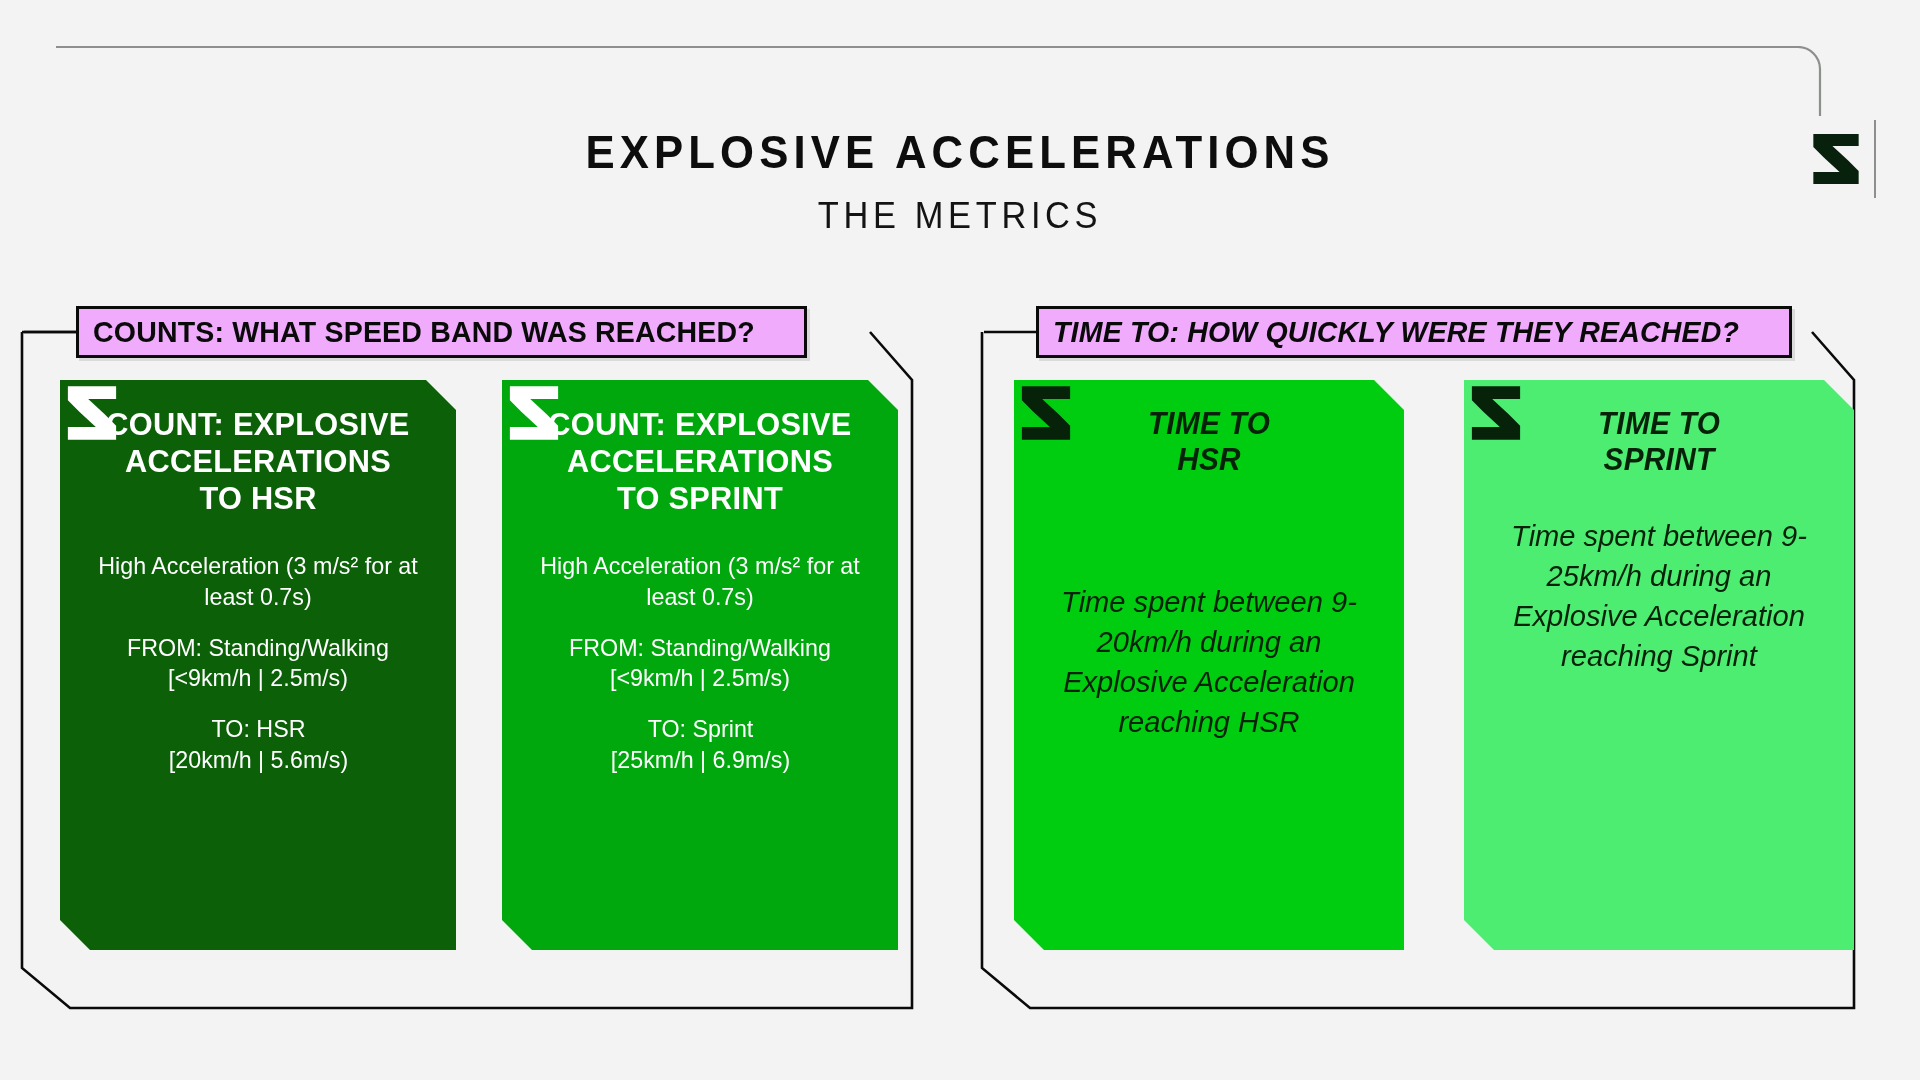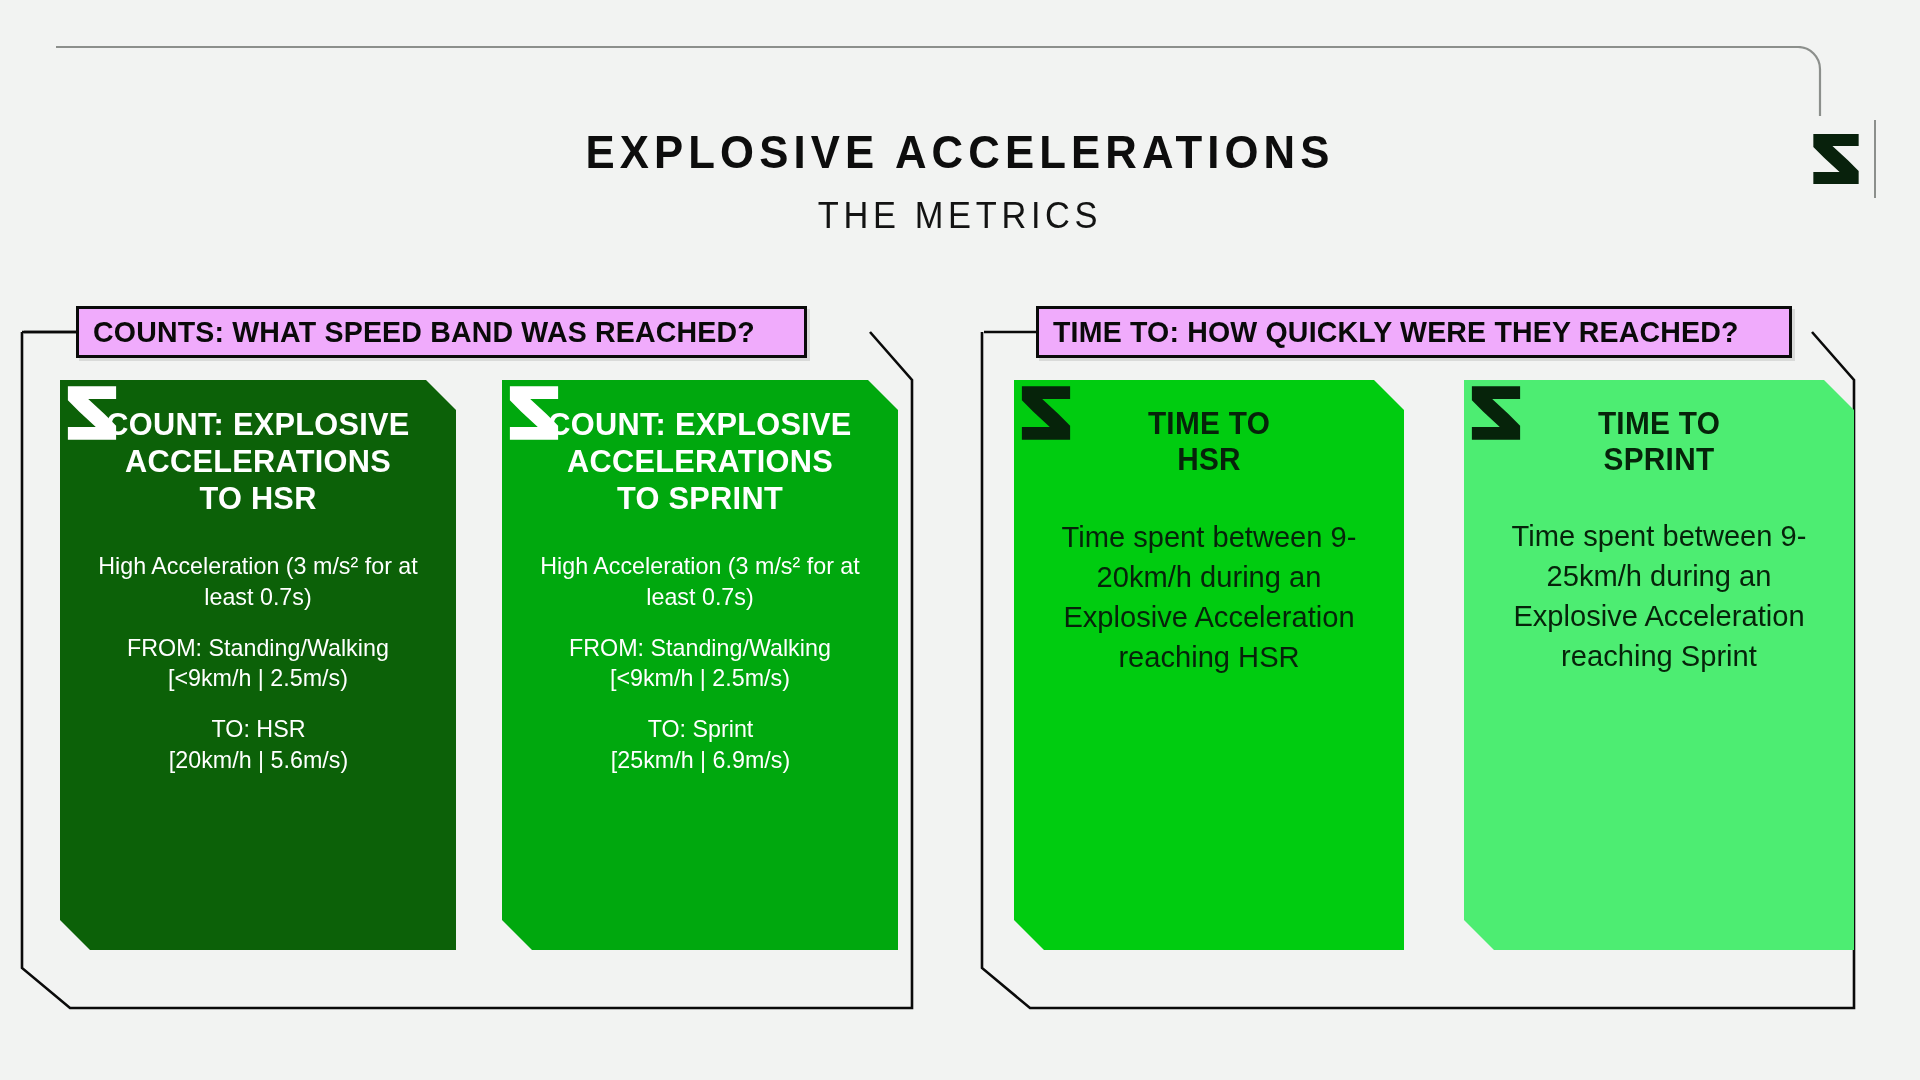--- a/index.html
+++ b/index.html
@@ -190,35 +190,35 @@
 [25km/h | 6.9m/s)</div>
       </div>
       <div class="card-logo-wrap">
         <svg class="card-logo" viewBox="0 0 100 104">
           <path fill="#ffffff" d="M12 10 H88 V30 H44 L70 54 L88 72 V94 H12 V74 H56 L30 50 L12 32 Z"></path>
         </svg>
       </div>
     </div>
   </div>
 
-  <div class="group" style="left:982px; top:308px; width:900px; height:700px;">
+  <div class="group" style="left:982px; top:308px; width:900px; height:700px;font-style:italic;">
     <svg width="900" height="700" viewBox="0 0 900 700">
       <path d="M2 24 H60 M0 24 V660 L48 700 H872 V72 L830 24" fill="none" stroke="#0a0a0a" stroke-width="2.6" stroke-linejoin="miter"></path>
     </svg>
 
     <div class="group-label" style="left:54px; top:-2px;">
       <span>TIME TO: HOW QUICKLY WERE THEY REACHED?</span>
     </div>
 
     <div class="card" style="left:32px; top:72px; width:390px; height:570px; background:#00cc10; color:#06230a;">
       <div class="card-title tt-title">
         <div>TIME TO</div>
         <div>HSR</div>
       </div>
-      <div class="card-body" style="margin-top:39px;">
+      <div class="card-body" style="margin-top:104px;">
         <div class="card-big">Time spent between 9-20km/h during an Explosive Acceleration reaching HSR</div>
       </div>
       <div class="card-logo-wrap">
         <svg class="card-logo" viewBox="0 0 100 104">
           <path fill="#06230a" d="M12 10 H88 V30 H44 L70 54 L88 72 V94 H12 V74 H56 L30 50 L12 32 Z"></path>
         </svg>
       </div>
     </div>
 
     <div class="card" style="left:482px; top:72px; width:390px; height:570px; background:#4ded72; color:#06230a;">

